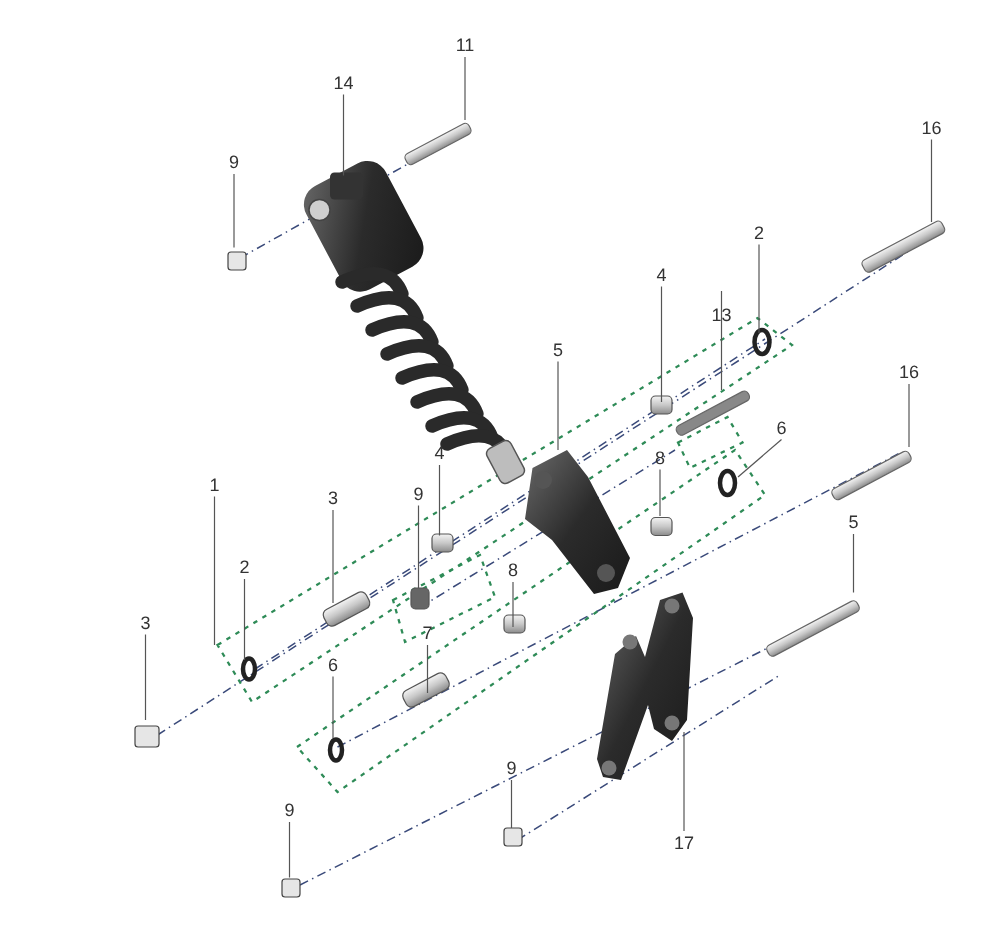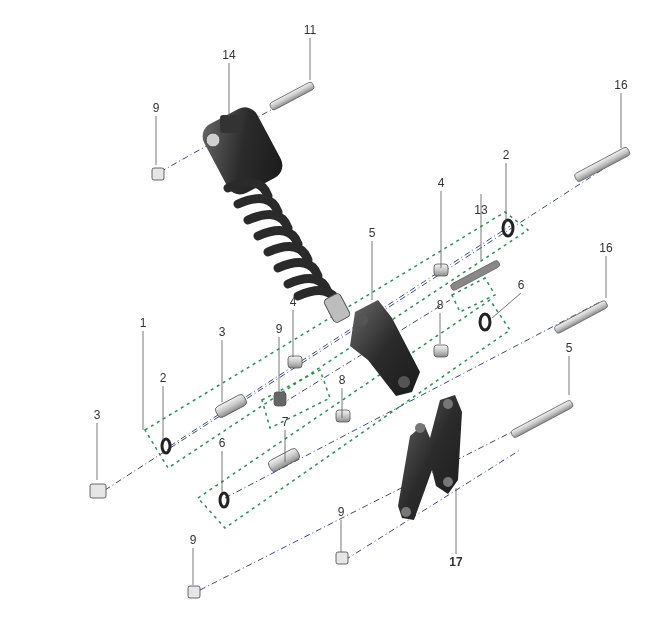--- a/index.html
+++ b/index.html
@@ -150,15 +150,15 @@
       <div class="callout" style="left: 222px; top: 326px;">3</div>
       <div class="callout" style="left: 279px; top: 323px;">9</div>
       <div class="callout" style="left: 569px; top: 342px;">5</div>
       <div class="callout" style="left: 163px; top: 372px;">2</div>
       <div class="callout" style="left: 342px; top: 374px;">8</div>
       <div class="callout" style="left: 97px; top: 409px;">3</div>
       <div class="callout" style="left: 285px; top: 416px;">7</div>
       <div class="callout" style="left: 222px; top: 437px;">6</div>
       <div class="callout" style="left: 341px; top: 506px;">9</div>
       <div class="callout" style="left: 193px; top: 534px;">9</div>
-      <div class="callout" style="left: 456px; top: 556px; font-weight: bold;">17</div>
+      <div class="callout" style="left: 456px; top: 556px;">17</div>
     </div>
 </div>
 
 </body></html>

